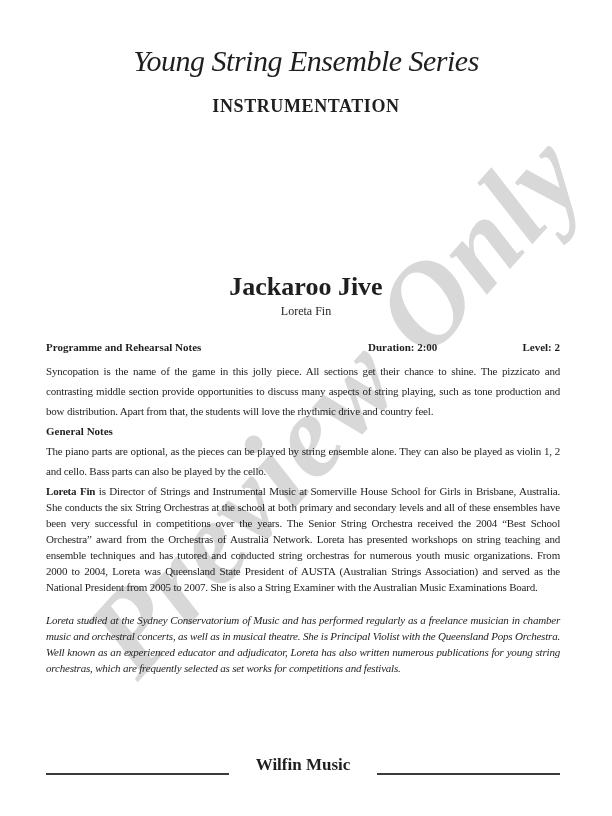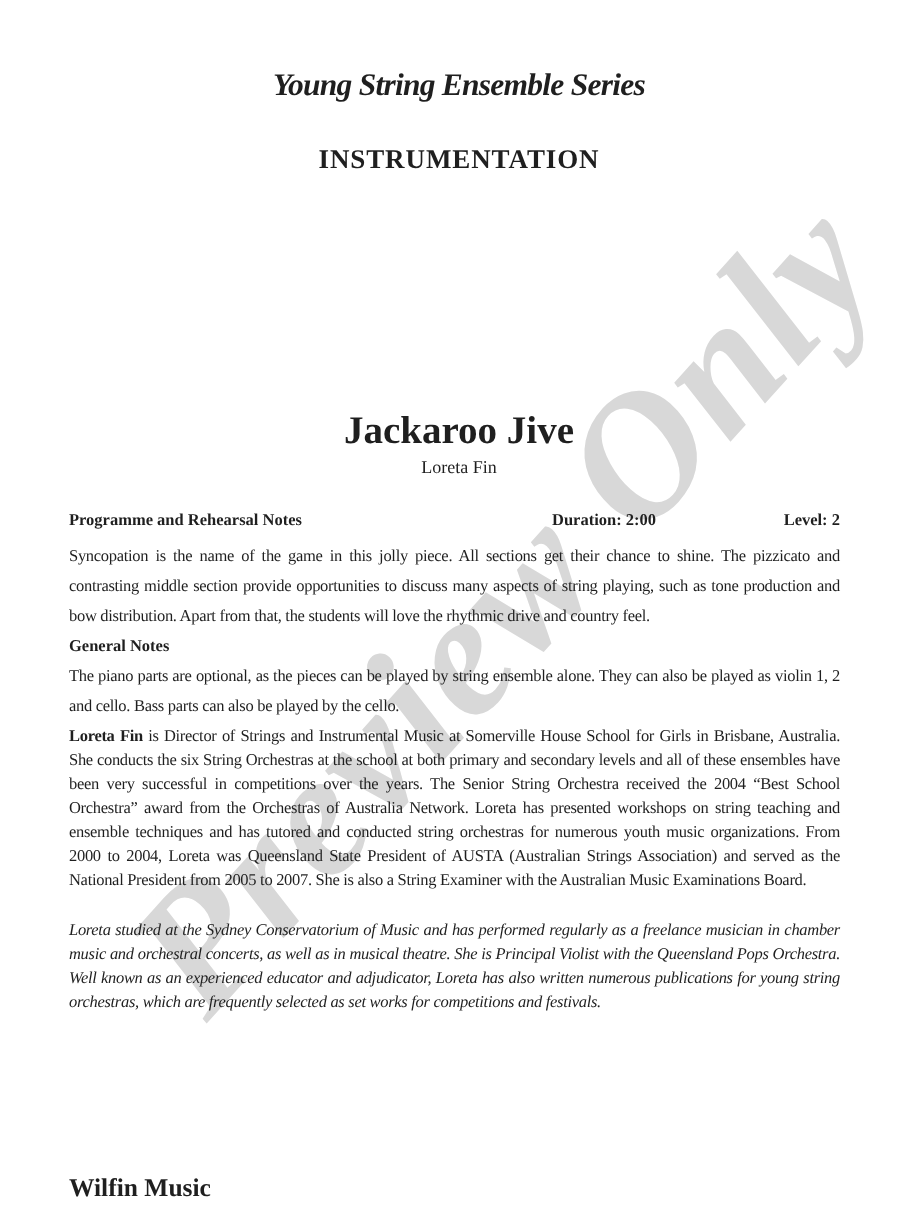--- a/index.html
+++ b/index.html
@@ -20,21 +20,21 @@
     font-style:italic;
     white-space:nowrap;
     color:#d8d8d8;
     z-index:0;
     letter-spacing:2px;
   }
   .layer { position:absolute; inset:0; z-index:1; }
   .series-title {
     position:absolute; top:44px; left:0; right:0;
     text-align:center;
-    font-size:21px; font-weight:bold; font-style:italic;
+    font-size:30px; font-weight:normal; font-style:italic;
     letter-spacing:-0.5px;
   }
   .instr-heading {
     position:absolute; top:96px; left:0; right:0;
     text-align:center;
     font-size:18px; font-weight:bold;
     letter-spacing:0.6px;
   }
   .instr-list {
     position:absolute; top:128px; left:272px;
@@ -72,21 +72,21 @@
     position:absolute; left:46px; top:421px;
     font-size:11px; font-weight:bold; line-height:20px;
   }
   .p2 { top:441px; }
   .p3 { top:483px; }
   .p4 { top:612px;font-style:italic; }
   .p5 { top:682px; }
   .bold { font-weight:bold; }
   .footer {
     position:absolute; top:755px; left:46px; width:514px; height:20px;
-    display:flex; align-items:flex-start; gap:27px;flex-direction:column;
+    display:flex; align-items:flex-end; gap:27px;
   }
   .footer .rule { flex:1; height:2px; background:#3b3b3b; }
   .footer .publisher {
     font-size:17px; font-weight:bold;
     white-space:nowrap;
     line-height:20px;
   }
 </style>
 </head>
 <body>

